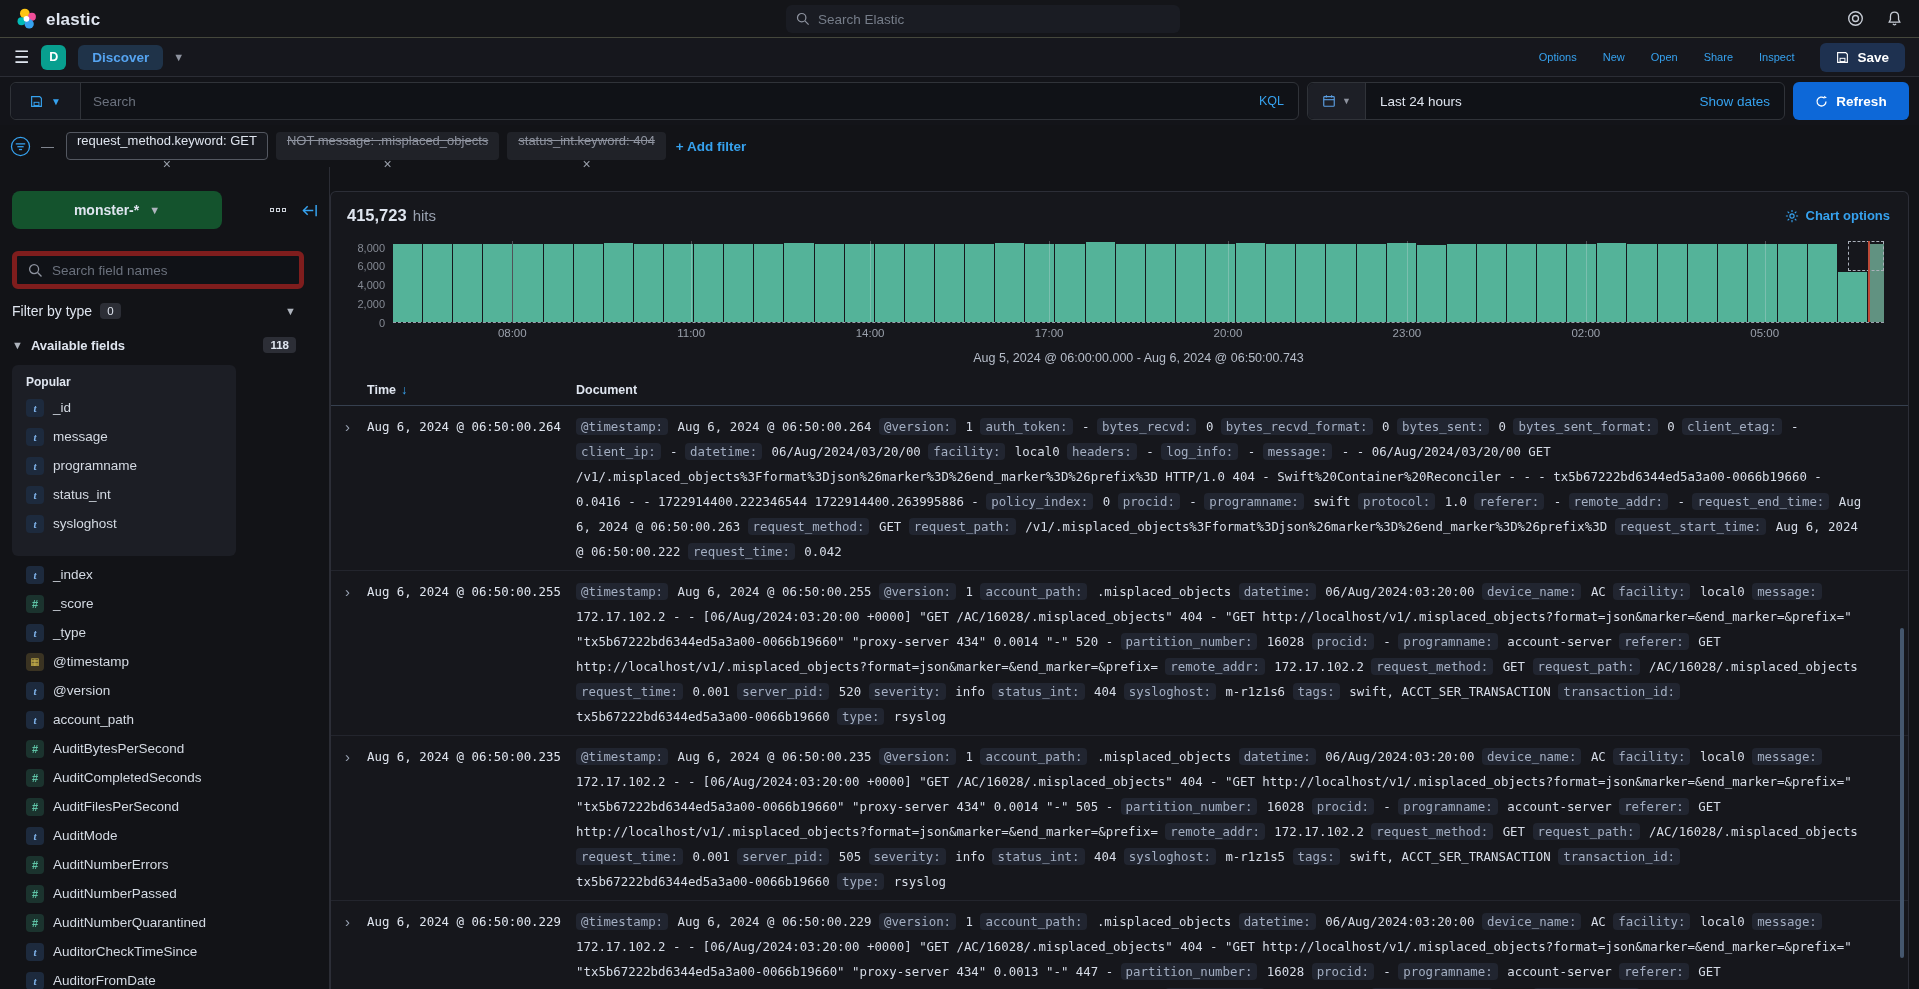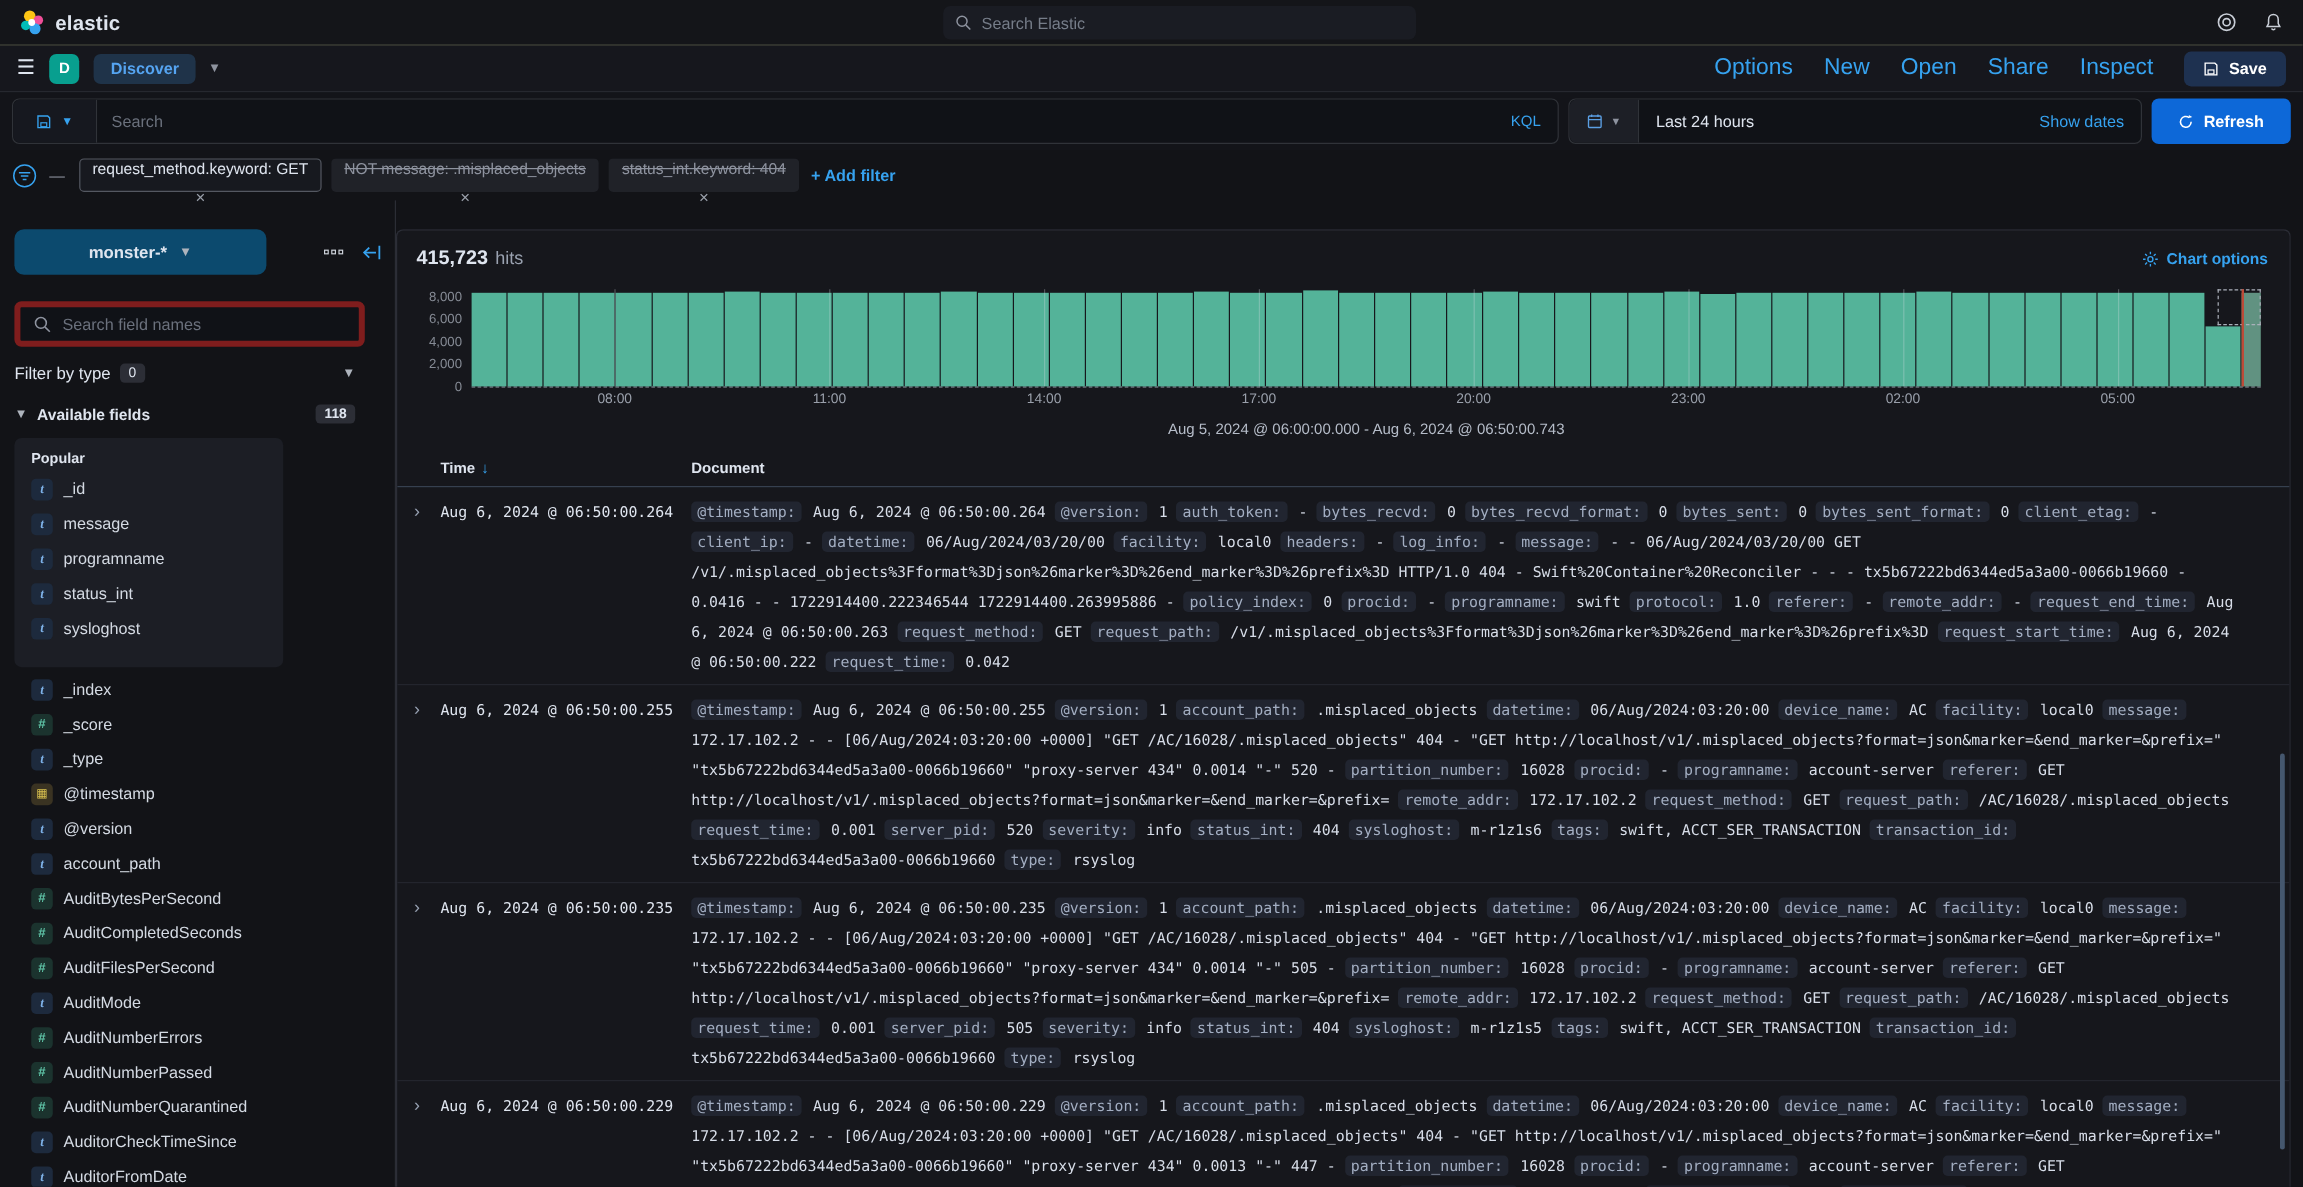--- a/index.html
+++ b/index.html
@@ -20,21 +20,21 @@
   
   .app-bar { height:39px; background:#16171d; border-bottom:1px solid #2b2d35;
     display:flex; align-items:center; padding:0 14px; gap:12px; }
   .hamburger { font-size:17px; color:#dfe5ef; cursor:pointer; }
   .space-badge { width:25px; height:25px; border-radius:6px; background:#089f8f; color:#fff;
     font-size:12.5px; font-weight:700; display:flex; align-items:center; justify-content:center; }
   .breadcrumb-pill { background:#1f3349; color:#55a4f1; font-size:13.5px; font-weight:600;
     padding:5px 14px; border-radius:6px; }
   .crumb-chev { color:#8e939f; font-size:11px; margin-left:-2px; }
   .nav-right { margin-left:auto; display:flex; align-items:center; gap:26px; }
-  .nav-link { color:#36a2ef; font-size:19px; cursor:pointer; }
+  .nav-link { color:#36a2ef; font-size:11px; cursor:pointer; }
   .save-btn { background:#1e3150; color:#fff; font-size:13.5px; font-weight:600;
     border-radius:6px; padding:7px 16px; display:flex; gap:8px; align-items:center; }
 
   
   .query-row { height:48px; display:flex; align-items:center; padding:5px 10px; gap:8px; background:#131419; }
   .search-box { flex:1; height:38px; border:1px solid #303339; border-radius:6px; background:#101217;
     display:flex; align-items:center; }
   .sq-btn { width:70px; align-self:stretch; background:#16181f; border-right:1px solid #303339;
     border-radius:6px 0 0 6px; display:flex; align-items:center; justify-content:center; gap:8px; color:#36a2ef; }
   .search-ph { color:#6b717d; font-size:13.5px; margin-left:12px; flex:1; }
@@ -56,21 +56,21 @@
     display:inline-flex; align-items:center; gap:8px; padding:0 10px; font-size:13px; color:#dfe5ef;flex-direction:column; }
   .pill:first-child { border-color:#545861; background:#17191f; }
   .pill.disabled .pill-label { text-decoration:line-through; color:#8e939f; }
   .pill-x { color:#9aa0ab; font-size:14px; }
   .add-filter { color:#36a2ef; font-size:13.5px; font-weight:600; }
 
   
   .content { display:flex; height:824px; }
   .sidebar { width:330px; border-right:1px solid #2b2d35; padding:24px 0 0 12px; position:relative; }
   .dv-row { display:flex; align-items:center; }
-  .dv-pill { width:210px; height:38px; background:#0c4a6e; border-radius:8px; display:flex;
+  .dv-pill { width:210px; height:38px; background:#14532d; border-radius:8px; display:flex;
     align-items:center; justify-content:center; gap:10px; font-weight:700; font-size:14px; }
   .dv-chev,.small-chev { color:#aeb4bd; font-size:11px; }
   .side-icons { margin-left:auto; margin-right:10px; display:flex; gap:16px; align-items:center; }
   .dots-ic { display:flex; gap:2px; }
   .dots-ic i { width:4px; height:4px; border:1px solid #cdd2da; display:block; }
   .fld-search { margin-top:22px; width:292px; height:38px; border:5px solid #7f1d1d; background:#101217;
     border-radius:6px; display:flex; align-items:center; gap:9px; padding:0 11px; color:#6b717d; font-size:13.5px; }
   .ftype-row { margin-top:14px; width:292px; display:flex; align-items:center; gap:8px; font-size:14px; }
   .count-badge { background:#2c2e36; border-radius:4px; font-size:11.5px; padding:2px 7px; color:#dfe5ef; }
   .avail-row { margin-top:18px; width:292px; display:flex; align-items:center; gap:8px;

